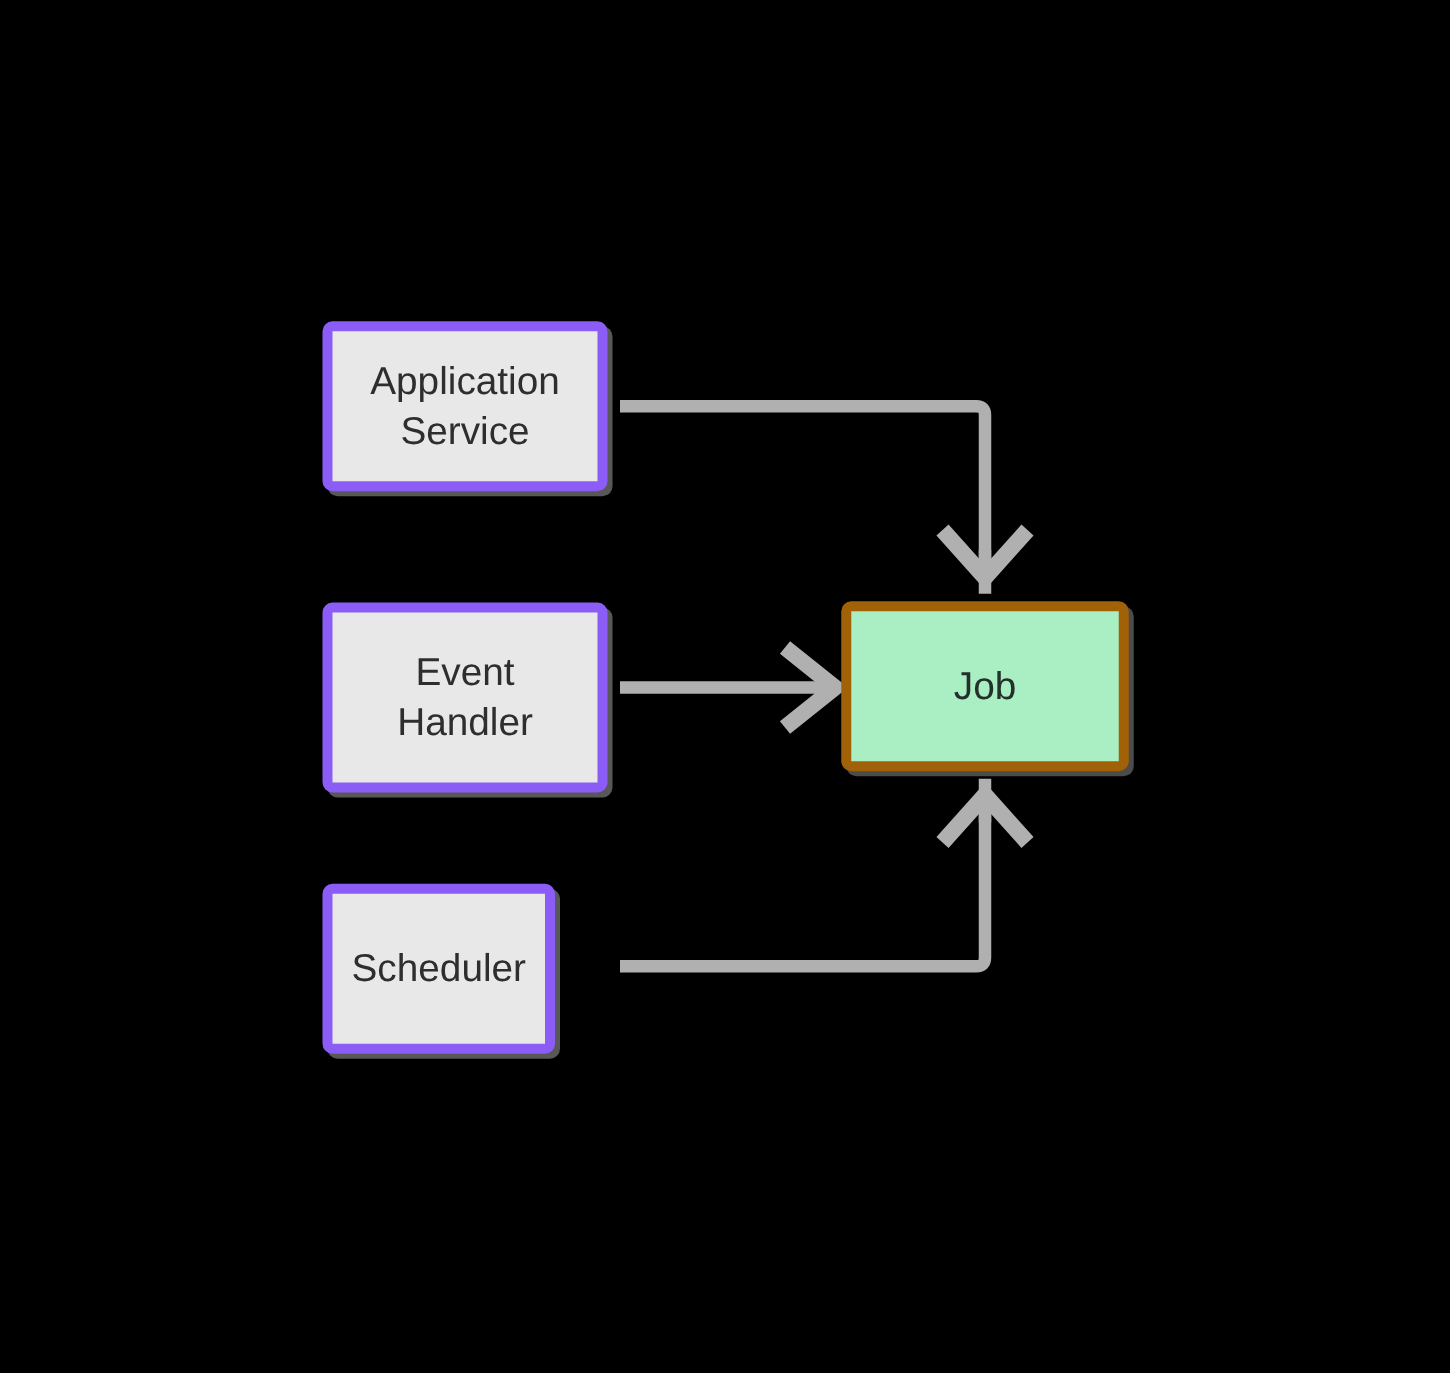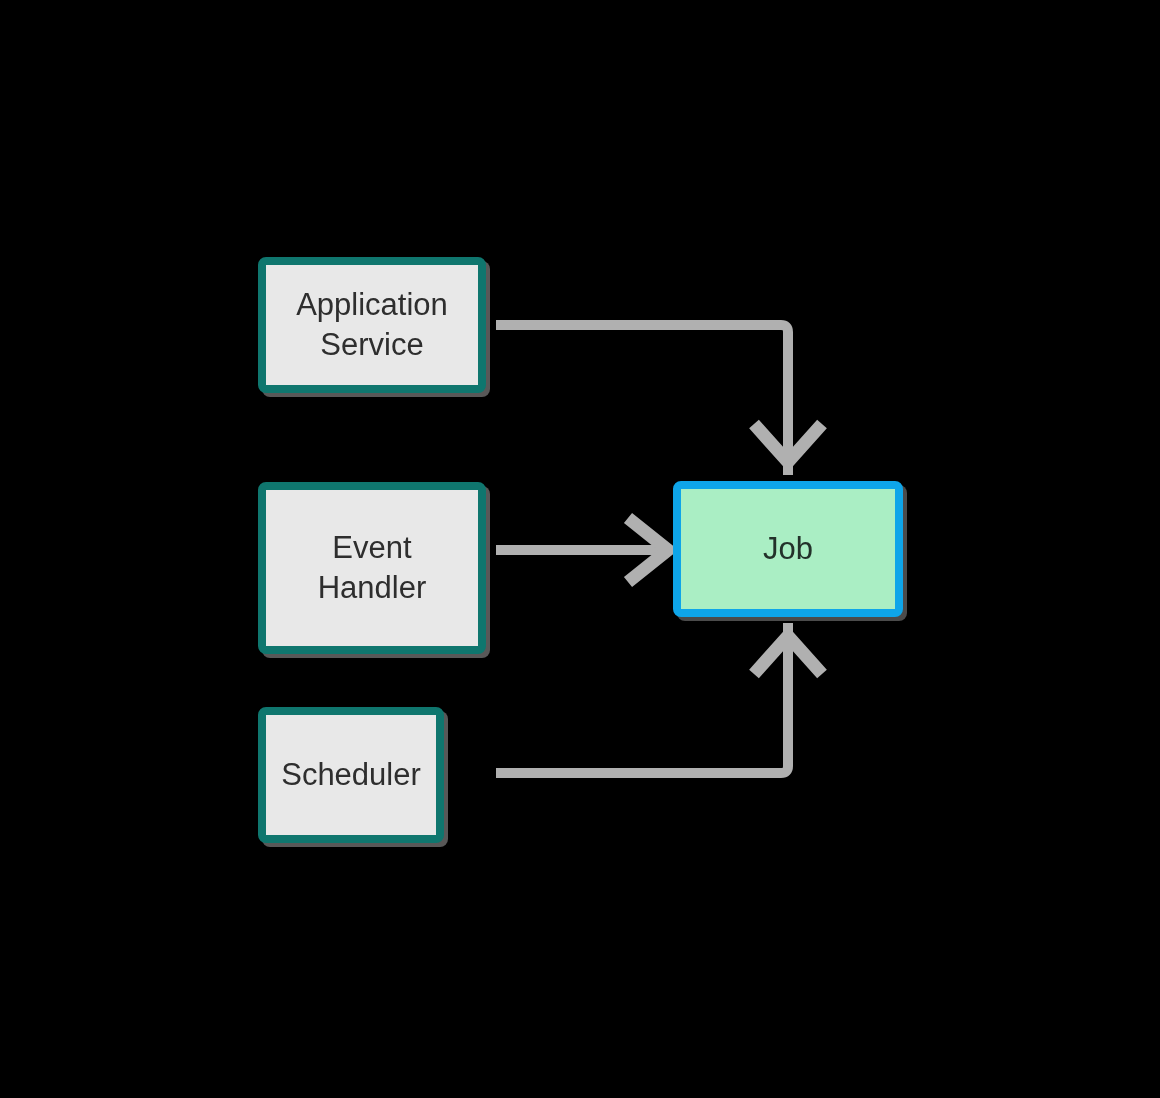--- a/index.html
+++ b/index.html
@@ -35,48 +35,48 @@
     box-sizing: border-box;
     display: flex;
     align-items: center;
     justify-content: center;
     text-align: center;
     border-radius: 8px;
     line-height: 1.28;
   }
   .node-source {
     background: #e8e8e8;
-    border: 8px solid #0f766e;
+    border: 8px solid #8b5cf6;
     color: #2e2e2e;
     font-size: 31px;
     box-shadow: 4px 4px 0 rgba(160,160,160,0.55);
   }
   .node-target {
     background: #aaeec4;
-    border: 8px solid #0ea5e9;
+    border: 8px solid #a16207;
     color: #23312a;
     font-size: 31px;
     box-shadow: 4px 4px 0 rgba(150,150,150,0.5);
   }
   .node-label {
     display: block;
     padding: 0 10px;
     white-space: pre-line;
   }
   #node-application-service {
     left: 258px;
     top: 257px;
     width: 228px;
     height: 136px;
   }
   #node-event-handler {
     left: 258px;
     top: 482px;
     width: 228px;
-    height: 172px;
+    height: 152px;
   }
   #node-scheduler {
     left: 258px;
     top: 707px;
     width: 186px;
     height: 136px;
   }
   #node-job {
     left: 673px;
     top: 481px;

